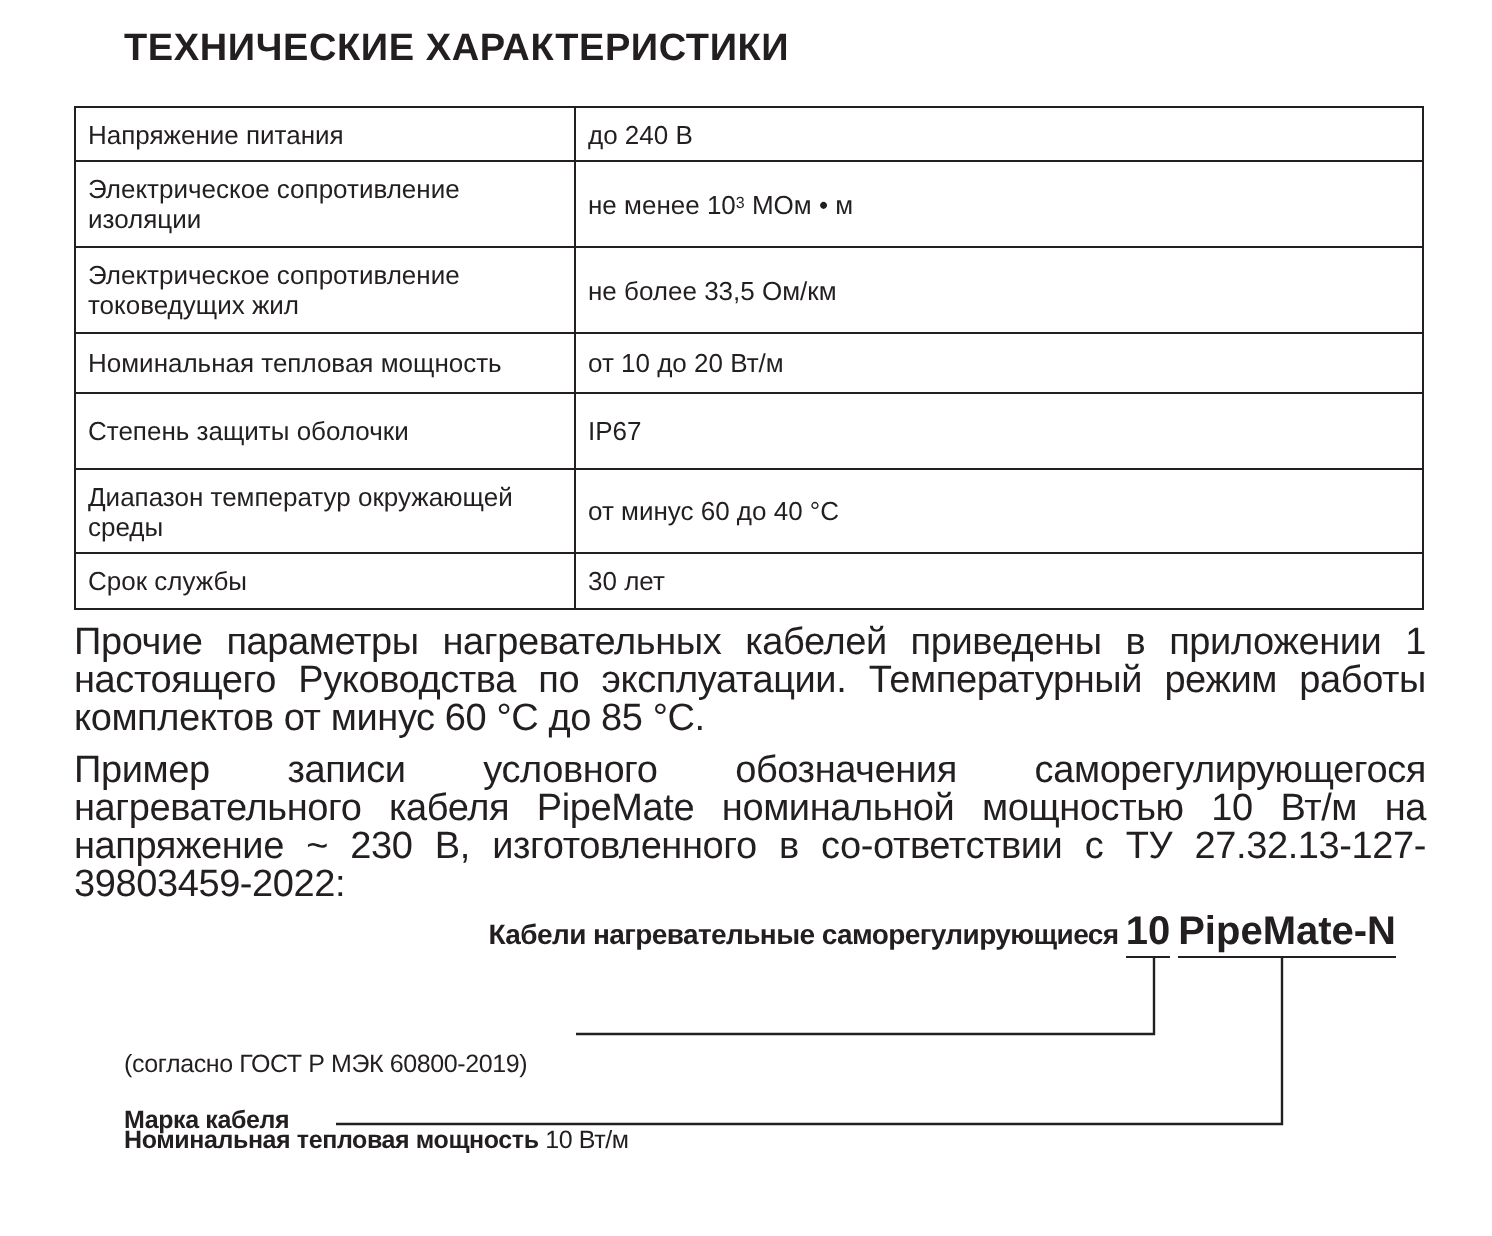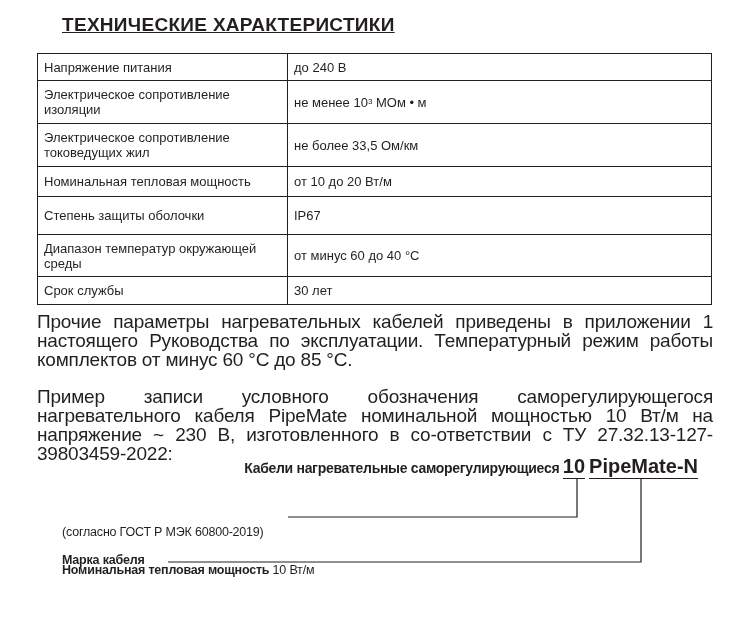--- a/index.html
+++ b/index.html
@@ -1,24 +1,24 @@
 <!DOCTYPE html>
 <html><head>
 <meta charset="utf-8">
 <style>
   html, body { margin:0; padding:0; background:#ffffff; }
   body { width:746px; height:618px; position:relative; overflow:hidden; color:#231f20; font-family:"Liberation Sans", sans-serif; }
-  .title { position:absolute; left:62px; top:14px; font-size:19px; font-weight:bold; letter-spacing:0.3px; color:#231f20;text-decoration:underline; }
+  .title { position:absolute; left:62px; top:14px; font-size:19px; font-weight:bold; letter-spacing:0.3px; color:#231f20; }
   table.spec { position:absolute; left:37px; top:53px; width:675px; border-collapse:collapse; font-size:13px; }
   table.spec td { border:1.5px solid #231f20; padding:2px 6px; vertical-align:middle; line-height:15px; }
   table.spec td.k { width:237px;margin-top:36px; }
   sup { font-size:8px; vertical-align:top; position:relative; top:-1px; }
   .para { position:absolute; left:37px; width:676px; font-size:19px; line-height:19px; text-align:justify; text-align-last:left; font-family:"Liberation Sans Narrow","Liberation Sans", sans-serif; letter-spacing:-0.2px; }
   .p1 { top:312px; }
-  .p2 { top:387px; }
+  .p2 { top:376px; }
   .desig { position:absolute; right:48px; top:455px; white-space:nowrap; }
   .desig .lbl { font-size:14px; font-weight:bold; letter-spacing:-0.3px; }
   .desig .code { font-size:20px; font-weight:bold; }
   .u { border-bottom:1.5px solid #231f20; padding-bottom:1px; }
   .leg { position:absolute; left:62px; font-size:12.5px; white-space:nowrap; letter-spacing:-0.2px; }
   .leg b { font-weight:bold; }
   .l1 { top:528px;margin-top:35px; }
   .l2 { top:525px; }
   .l3 { top:553px; }
   svg.lines { position:absolute; left:0; top:0; width:746px; height:618px; pointer-events:none; }

